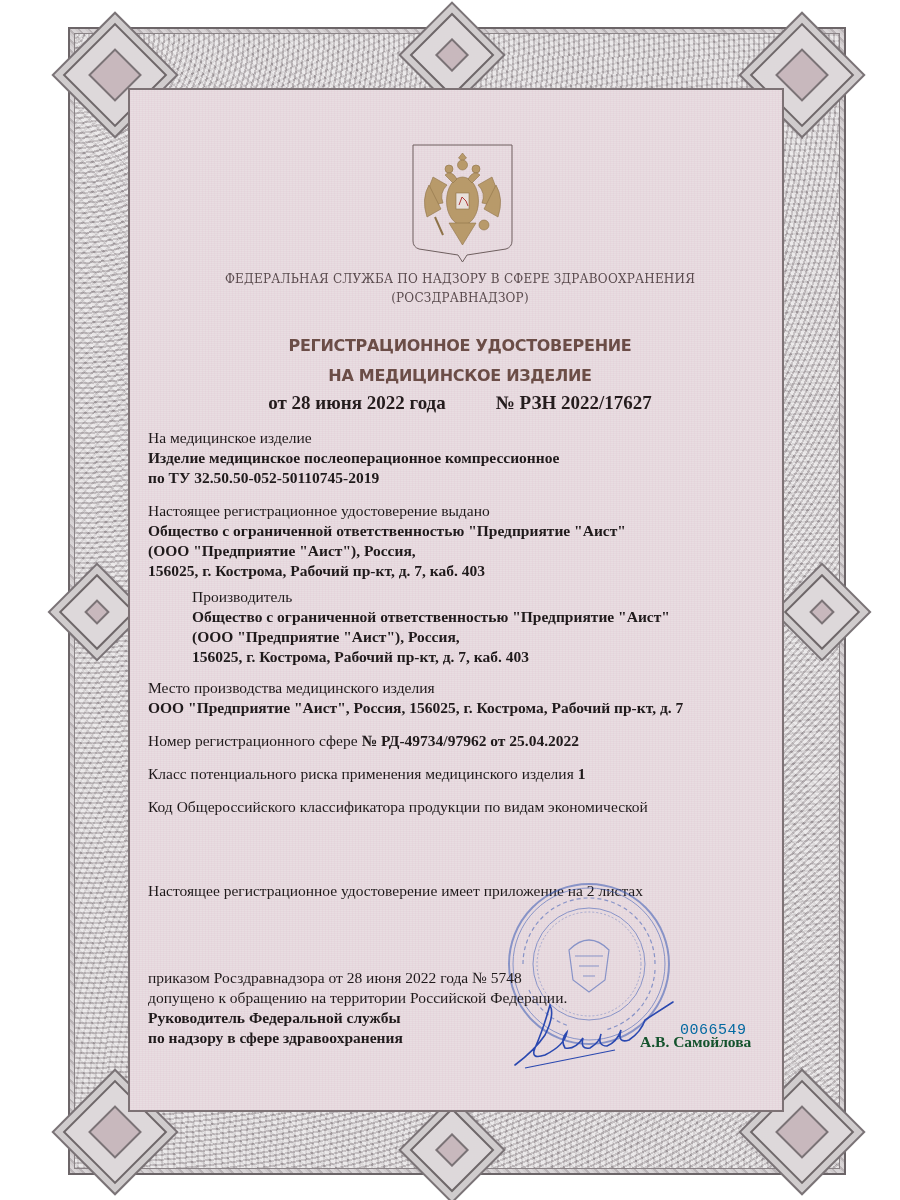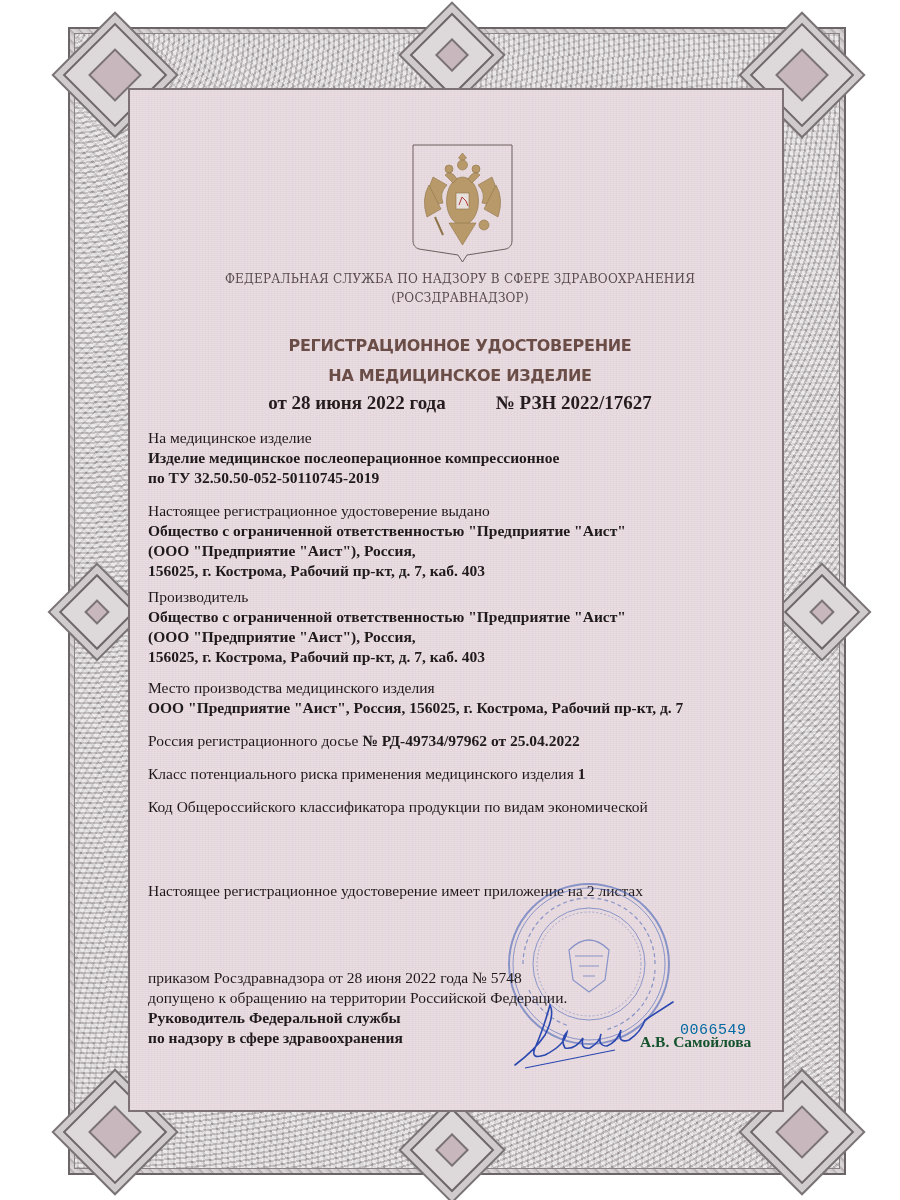--- a/index.html
+++ b/index.html
@@ -143,34 +143,34 @@
   <div class="b">по ТУ 32.50.50-052-50110745-2019</div>
 </div>
 
 <div class="body-text" style="top:501px;">
   <div>Настоящее регистрационное удостоверение выдано</div>
   <div class="b">Общество с ограниченной ответственностью "Предприятие "Аист"</div>
   <div class="b">(ООО "Предприятие "Аист"), Россия,</div>
   <div class="b">156025, г. Кострома, Рабочий пр-кт, д. 7, каб. 403</div>
 </div>
 
-<div class="body-text" style="top:587px;">
+<div class="body-text" style="top:587px;margin-left:44px;">
   <div>Производитель</div>
   <div class="b">Общество с ограниченной ответственностью "Предприятие "Аист"</div>
   <div class="b">(ООО "Предприятие "Аист"), Россия,</div>
   <div class="b">156025, г. Кострома, Рабочий пр-кт, д. 7, каб. 403</div>
 </div>
 
 <div class="body-text" style="top:678px;">
   <div>Место производства медицинского изделия</div>
   <div class="b">ООО "Предприятие "Аист", Россия, 156025, г. Кострома, Рабочий пр-кт, д. 7</div>
 </div>
 
 <div class="body-text" style="top:731px;">
-  <span>Россия регистрационного досье </span><span class="b">№ РД-49734/97962 от 25.04.2022</span>
+  <span>Номер регистрационного сфере </span><span class="b">№ РД-49734/97962 от 25.04.2022</span>
 </div>
 
 <div class="body-text" style="top:764px;">
   <span>Класс потенциального риска применения медицинского изделия </span><span class="b">1</span>
 </div>
 
 <div class="body-text" style="top:797px;">
   <div>Код Общероссийского классификатора продукции по видам экономической</div>
 </div>
 

